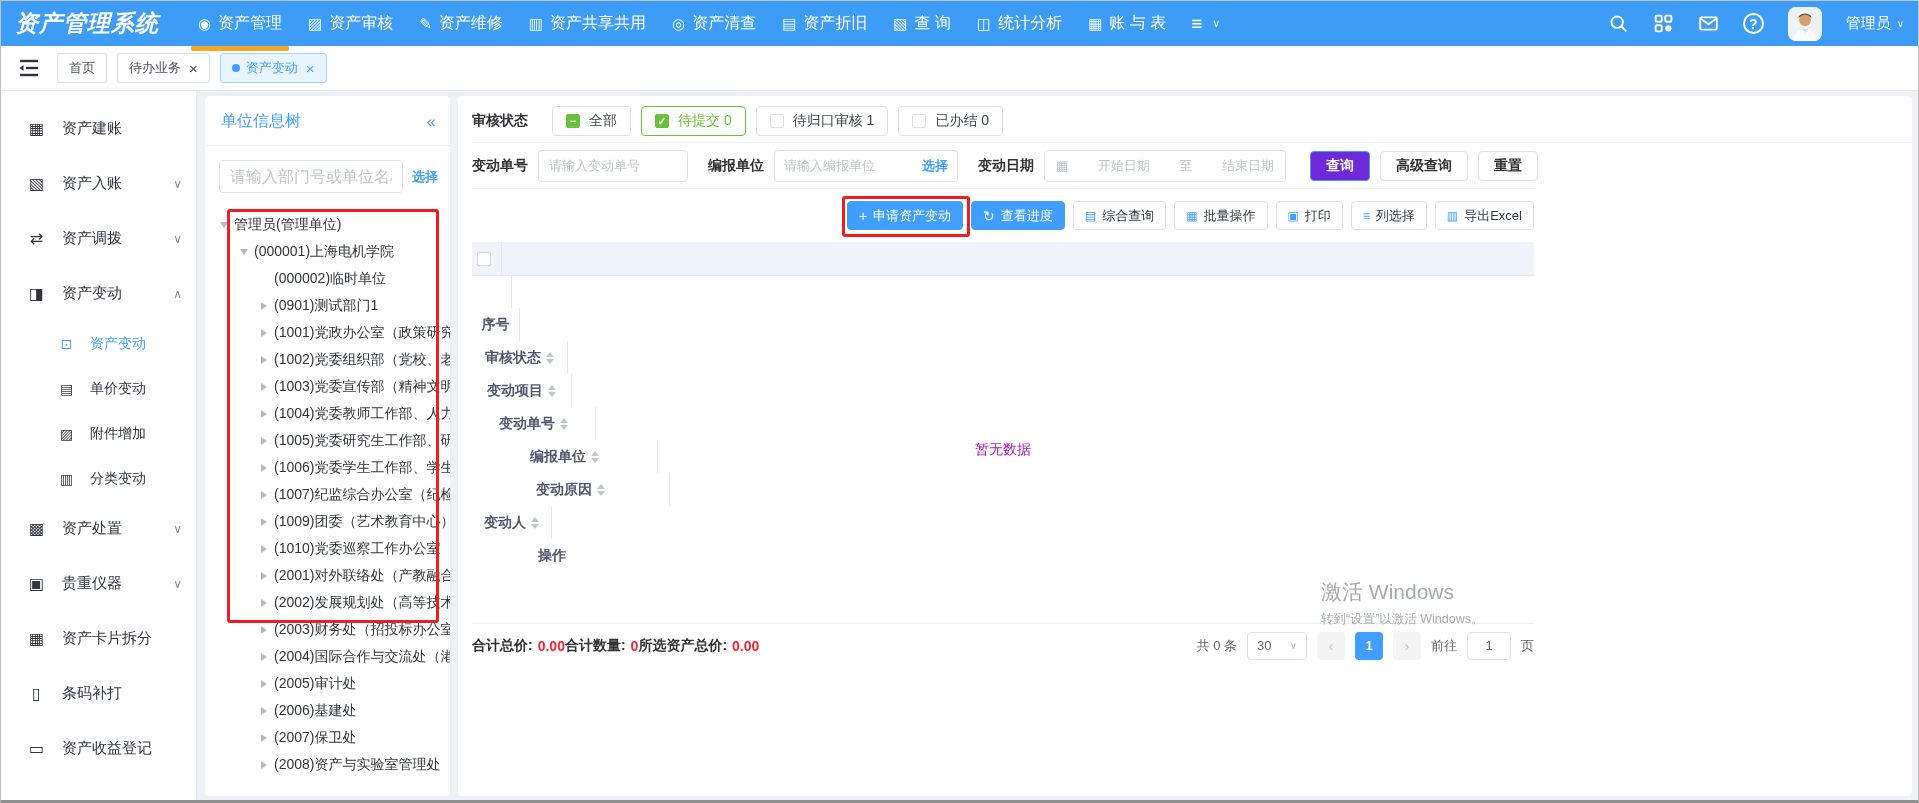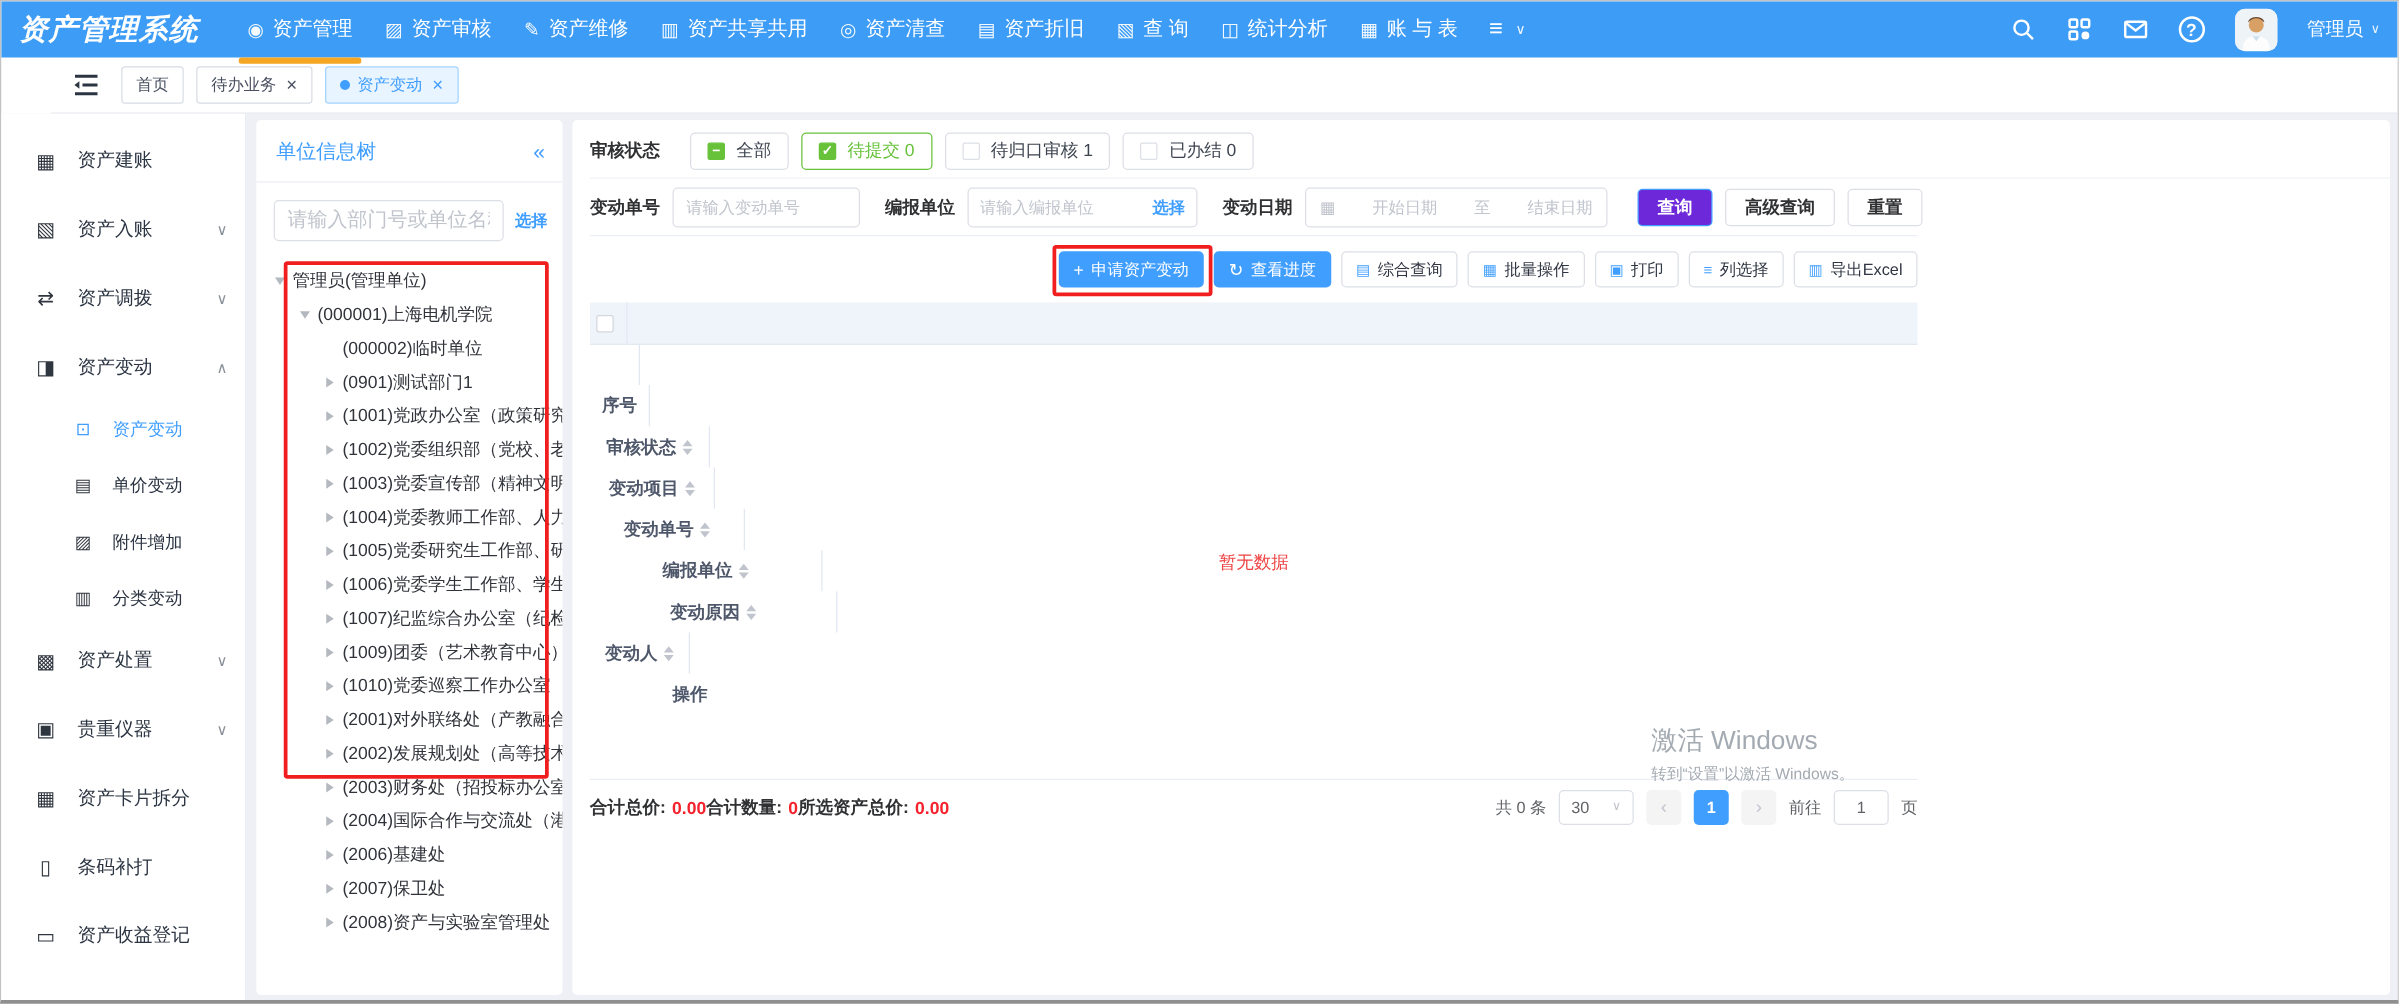--- a/index.html
+++ b/index.html
@@ -18,21 +18,21 @@
   .nav-glyph { font-size:15px; opacity:.95; }
   .nav-more { display:flex; align-items:center; gap:10px; padding:0 12px; font-size:19px; cursor:pointer; }
   .nav-more .chev { font-size:11px; opacity:.9; }
   .nav-right { margin-left:auto; display:flex; align-items:center; gap:24px; }
   .nav-ic { width:21px; height:21px; display:block; cursor:pointer; }
   .help-ic { width:21px; height:21px; border:2px solid #fff; border-radius:50%; font-size:14px; font-weight:bold; display:flex; align-items:center; justify-content:center; cursor:pointer; }
   .avatar { width:34px; height:34px; border-radius:8px; background:#eef3f8; overflow:hidden; }
   .nav-user { display:flex; align-items:center; gap:6px; font-size:15px; cursor:pointer; }
   .nav-user .chev { font-size:10px; opacity:.9; }
   
-  .tabbar { height:45px; background:#fff; border-bottom:1px solid #e4e7ed; display:flex; align-items:center; padding:0 16px; gap:16px;margin-left:40px; }
+  .tabbar { height:45px; background:#fff; border-bottom:1px solid #e4e7ed; display:flex; align-items:center; padding:0 16px; gap:16px; }
   .collapse-btn { width:24px; height:24px; cursor:pointer; }
   .tabs { display:flex; gap:10px; }
   .tab { height:30px; display:flex; align-items:center; gap:6px; padding:0 11px; border:1px solid #d8dce5; border-radius:3px; font-size:13px; color:#495060; background:#fff; cursor:pointer; white-space:nowrap; }
   .tab.active { background:#e8f4ff; border-color:#a3d3ff; color:#409eff; }
   .tab-dot { width:8px; height:8px; border-radius:50%; background:#409eff; }
   .tab-close { font-size:15px; line-height:1; margin-left:2px; }
   
   .layout { display:flex; height:712px; background:#eef0f5; }
   .side { width:196px; background:#fff; border-right:1px solid #e9ecf2; padding-top:10px; overflow:hidden; flex:0 0 auto; }
   .side-item { height:55px; display:flex; align-items:center; gap:16px; padding:0 14px 0 26px; font-size:15px; color:#2b3442; cursor:pointer; white-space:nowrap; }
@@ -85,21 +85,21 @@
   
   .thead { display:flex; background:#eff3fa; height:34px; border-bottom:1px solid #e3e9f3;flex-direction:column; }
   .th { display:flex; align-items:center; justify-content:center; gap:5px; font-size:14px; font-weight:bold; color:#4d5souls669;
        color:#4f586b; border-right:1px solid #e2e8f2; height:100%; flex:0 0 auto; }
   .th:last-child { border-right:none; }
   .th-chk { width:14px; height:14px; border:1px solid #d3d7de; border-radius:2px; background:#fff; cursor:pointer; }
   .carets { display:flex; flex-direction:column; gap:2px; cursor:pointer; }
   .carets i { display:block; width:0; height:0; border-left:4px solid transparent; border-right:4px solid transparent; }
   .carets .up { border-bottom:5px solid #c0c4cc; }
   .carets .dn { border-top:5px solid #c0c4cc; }
-  .tbody-empty { height:347px; display:flex; align-items:center; justify-content:center; color:#ef4444; font-size:14px; }
+  .tbody-empty { height:347px; display:flex; align-items:center; justify-content:center; color:#a21caf; font-size:14px; }
   
   .footerbar { display:flex; align-items:center; height:44px; border-top:1px solid #ebeef5; }
   .totals { display:flex; align-items:center; gap:0; font-size:14px; font-weight:bold; color:#303133; }
   .tpair { display:flex; align-items:center; gap:5px; white-space:nowrap; }
   .tv { color:#f5222d; }
   .pager { margin-left:auto; display:flex; align-items:center; gap:10px; font-size:13px; color:#606266; }
   .psize { width:60px; height:28px; border:1px solid #dcdfe6; border-radius:4px; display:flex; align-items:center; justify-content:space-between; padding:0 9px; cursor:pointer; background:#fff; }
   .psize .chev { font-size:10px; color:#c0c4cc; }
   .pbtn { width:28px; height:28px; border:none; border-radius:4px; background:#f4f4f5; color:#c0c4cc; font-size:15px; display:flex; align-items:center; justify-content:center; cursor:pointer; }
   .pbtn.cur { background:#409eff; color:#fff; font-size:13px; font-weight:bold; }
@@ -365,20 +365,24 @@
           <div class="tnode" style="padding-left: 56px;">
             <span class="arr"></span>
             <span>(2003)财务处（招投标办公室</span>
           </div>
           <div class="tnode" style="padding-left: 56px;">
             <span class="arr"></span>
             <span>(2004)国际合作与交流处（港</span>
           </div>
           <div class="tnode" style="padding-left: 56px;">
             <span class="arr"></span>
+            <span>(2005)审计处</span>
+          </div>
+          <div class="tnode" style="padding-left: 56px;">
+            <span class="arr"></span>
             <span>(2006)基建处</span>
           </div>
           <div class="tnode" style="padding-left: 56px;">
             <span class="arr"></span>
             <span>(2007)保卫处</span>
           </div>
           <div class="tnode" style="padding-left: 56px;">
             <span class="arr"></span>
             <span>(2008)资产与实验室管理处</span>
           </div>

